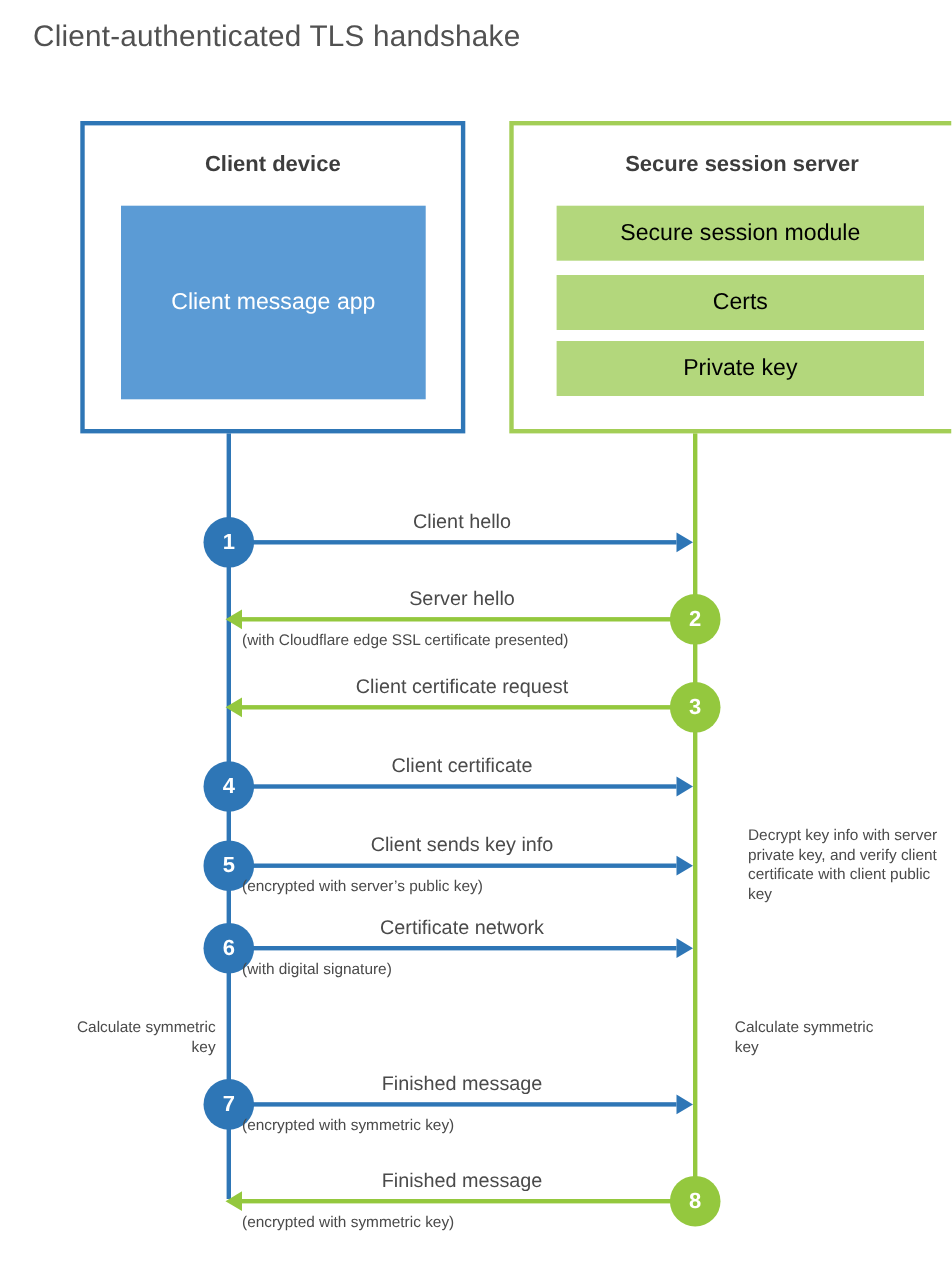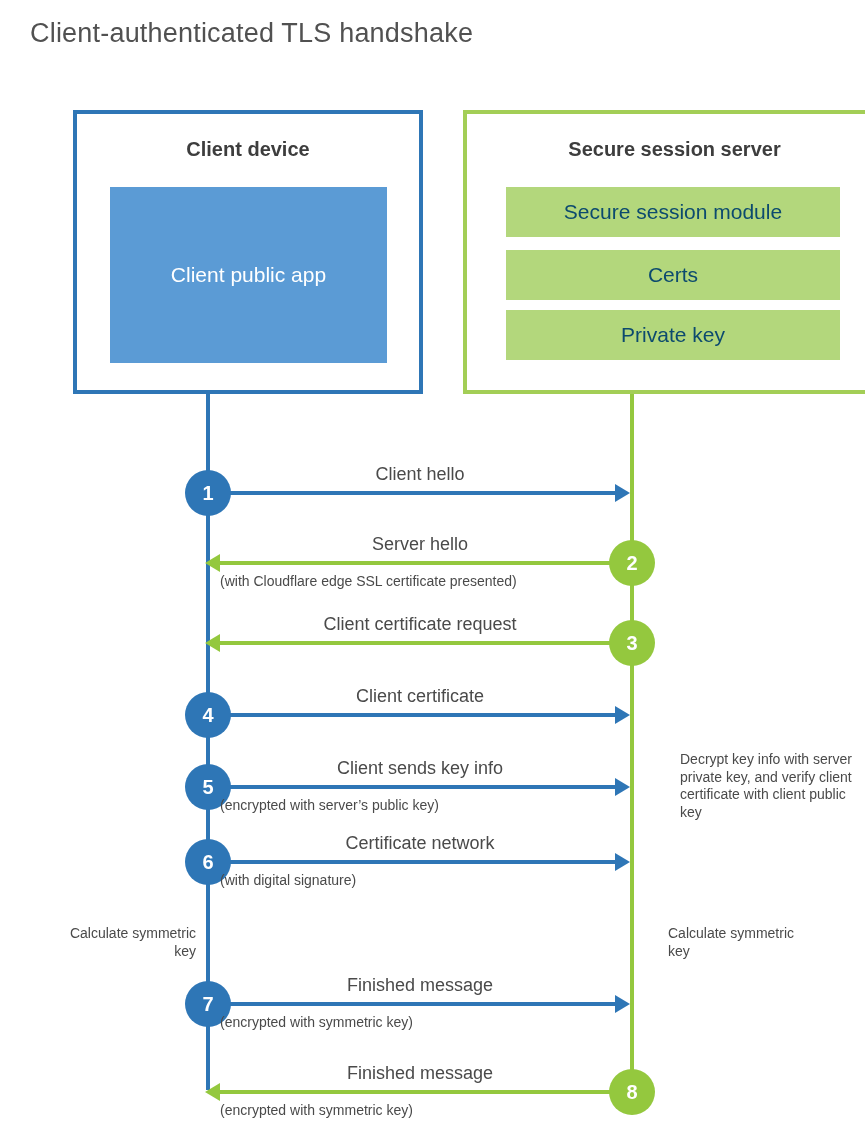--- a/index.html
+++ b/index.html
@@ -44,21 +44,21 @@
     position:absolute; left:33px; top:73px; width:277px; height:176px;
     background:var(--light-blue);
     display:flex; align-items:center; justify-content:center;
     text-align:center; color:#ffffff; font-size:21px; line-height:1.35;
     padding:0 40px;
   }
   .server-bar {
     position:absolute; left:39px; width:334px; height:50px;
     background:var(--green-bar);
     display:flex; align-items:center; justify-content:center;
-    color:#0c4a6e; font-size:21px;
+    color:#000000; font-size:21px;
   }
   .bar-1 { top:73px; }
   .bar-2 { top:136px; }
   .bar-3 { top:196px; }
 
   
   .lifeline { position:absolute; width:4px; top:394px; }
   .client-lifeline { left:206px; height:696px; background:var(--blue); }
   .server-lifeline { left:630px; height:699px; background:var(--green); }
 
@@ -103,21 +103,21 @@
 </style>
 </head>
 <body>
 
 <div class="canvas">
 
   <div class="page-title">Client-authenticated TLS handshake</div>
 
   <div class="actor-box client-box">
     <div class="actor-title">Client device</div>
-    <div class="client-inner">Client public app</div>
+    <div class="client-inner">Client message app</div>
   </div>
 
   <div class="actor-box server-box">
     <div class="actor-title">Secure session server</div>
     <div class="server-bar bar-1">Secure session module</div>
     <div class="server-bar bar-2">Certs</div>
     <div class="server-bar bar-3">Private key</div>
   </div>
 
   <div class="lifeline client-lifeline"></div>

